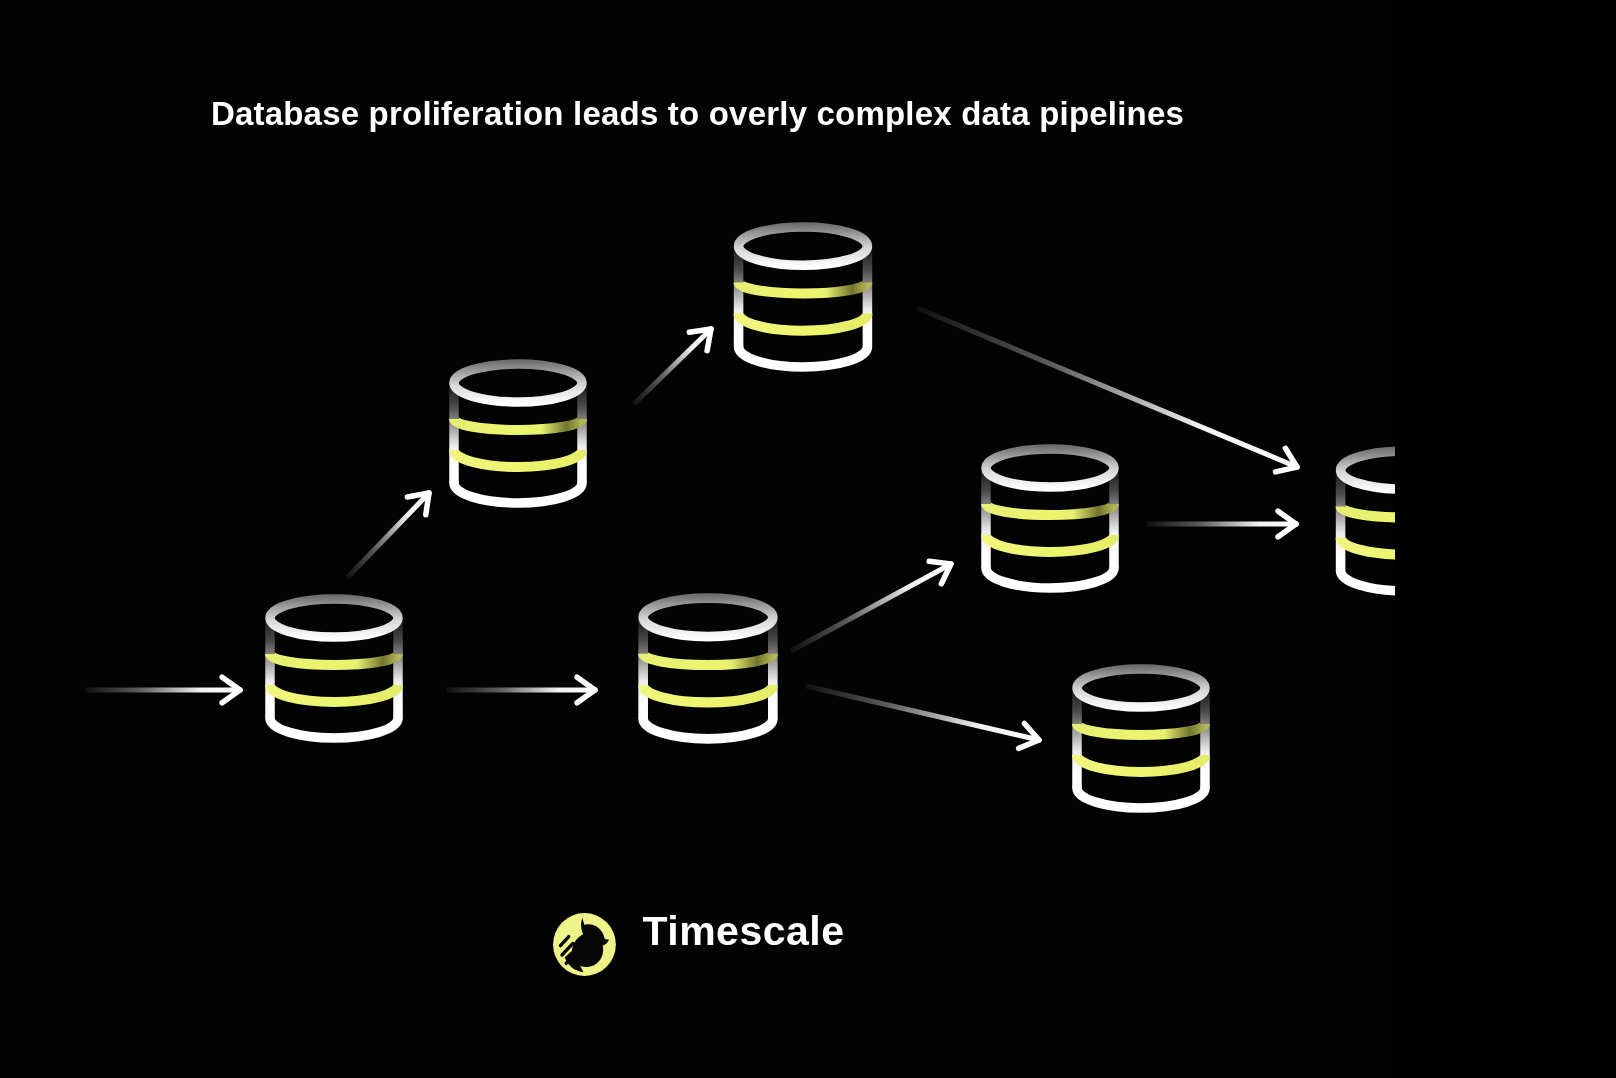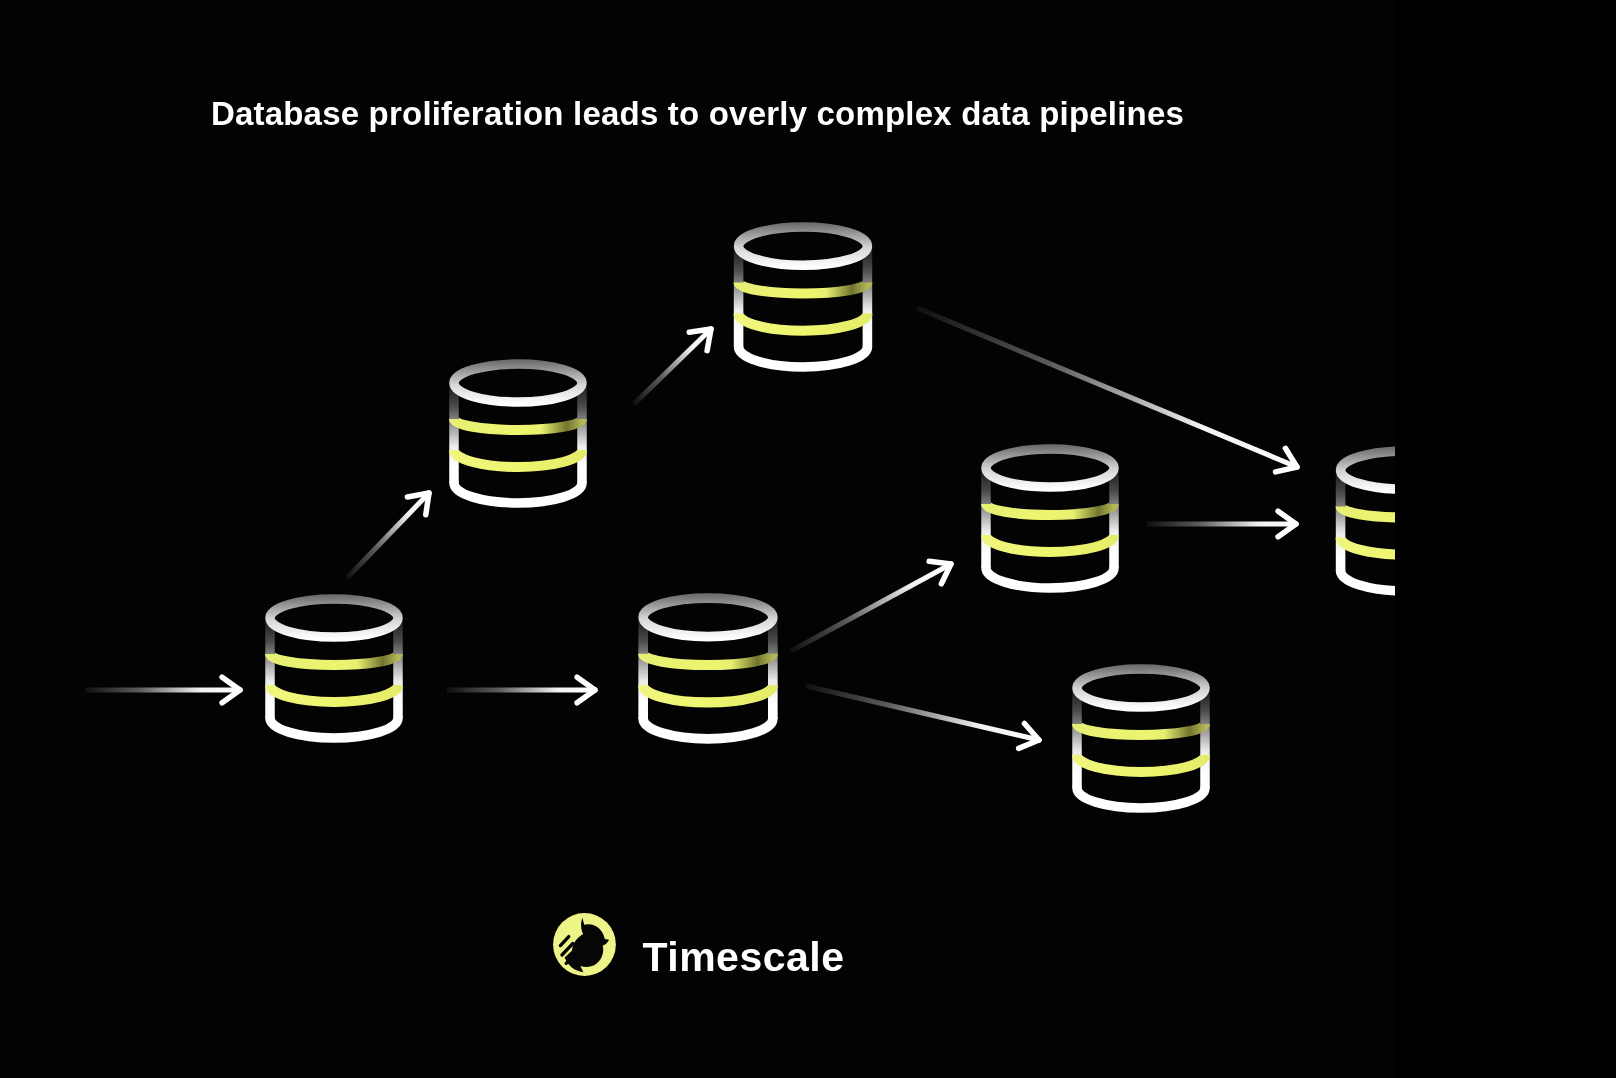--- a/index.html
+++ b/index.html
@@ -41,21 +41,21 @@
     width: 100%;
     height: 100%;
     overflow: visible;
   }
   .brand {
     position: absolute;
     top: 911px;
     left: 50%;
     transform: translateX(-50%);
     display: flex;
-    align-items: flex-end;
+    align-items: flex-start;
     gap: 25px;
   }
   .logo-mark {
     width: 67px;
     height: 67px;
     display: block;
   }
   .brand-name {
     font-size: 41px;
     font-weight: 700;

